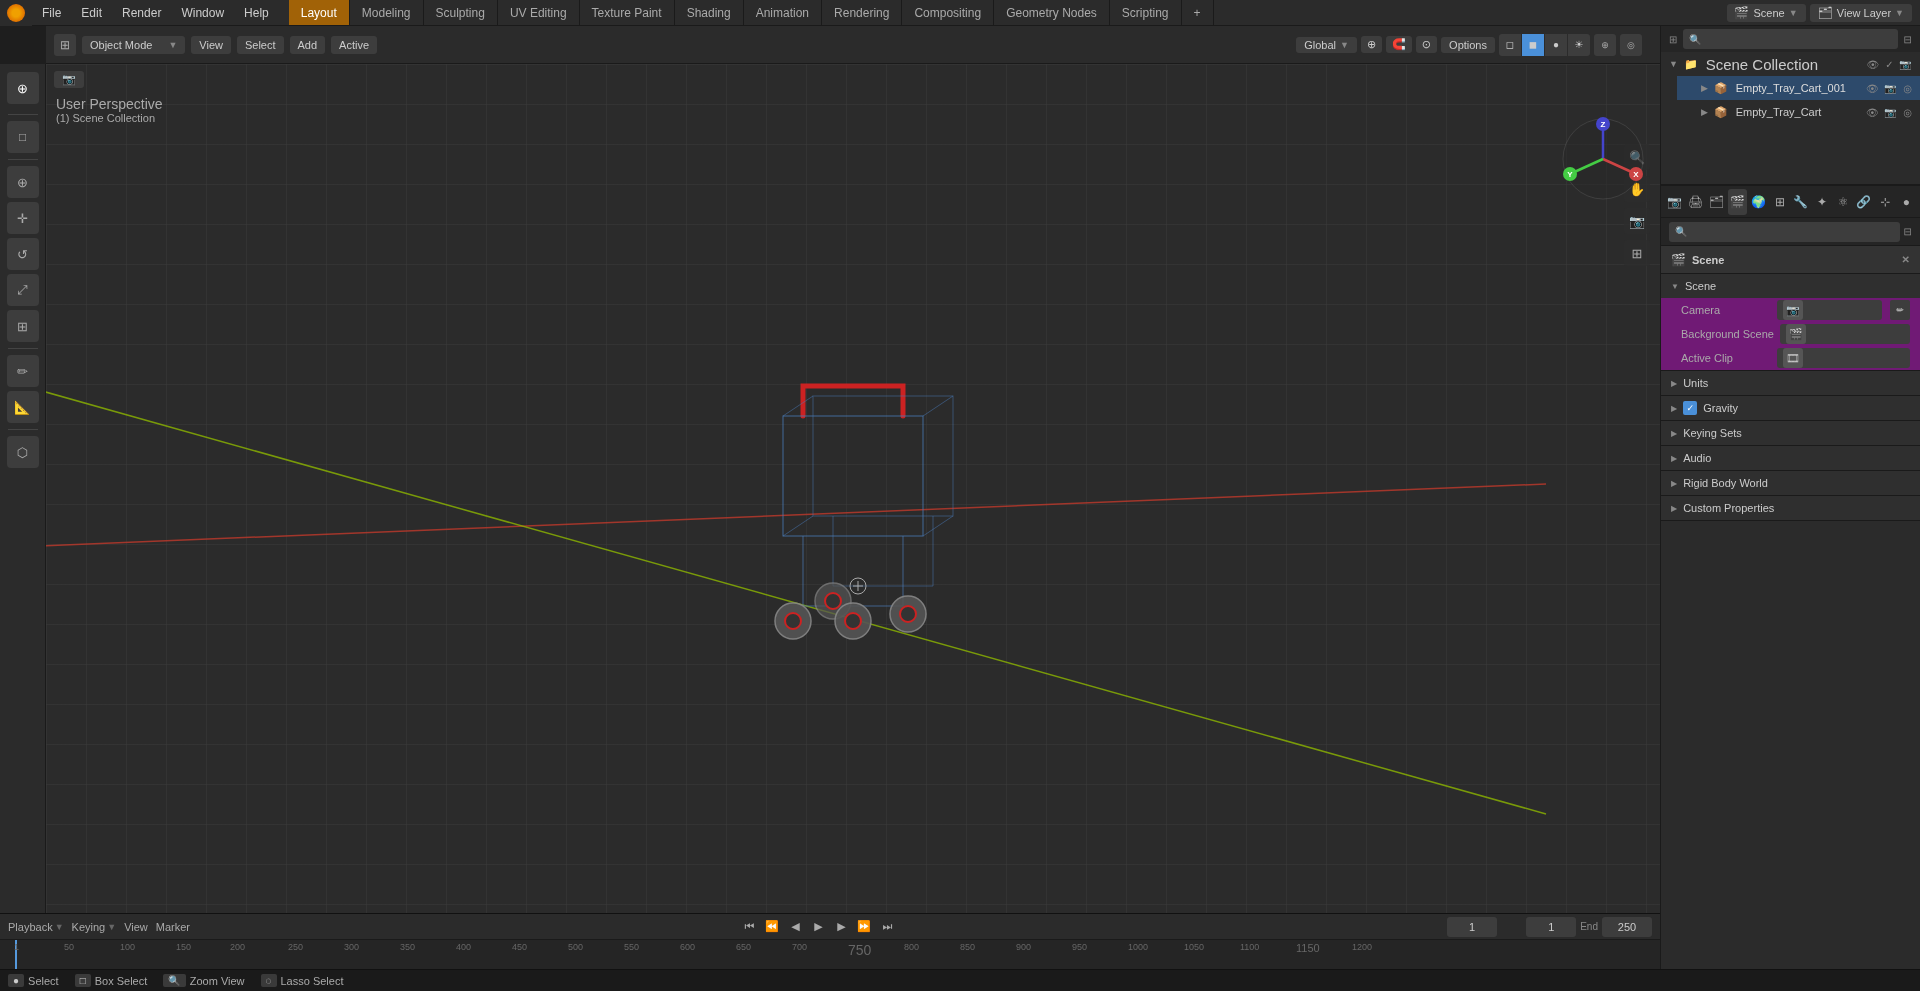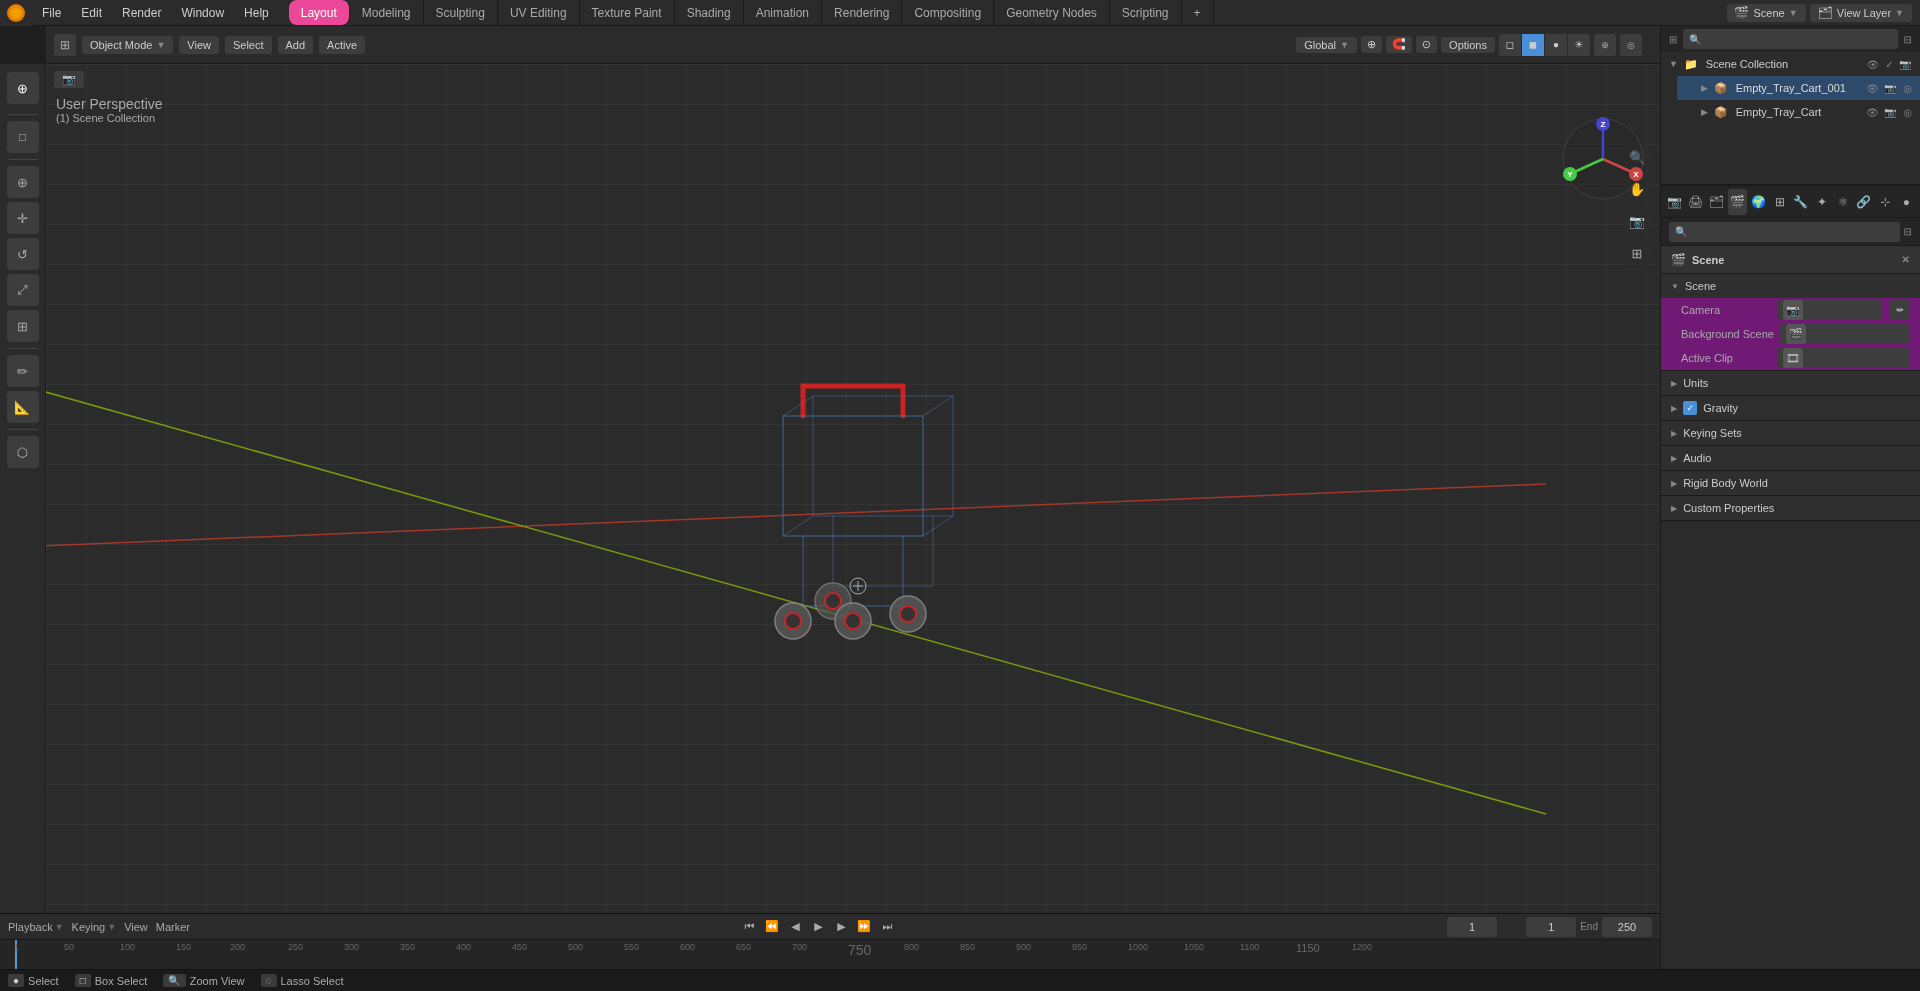--- a/index.html
+++ b/index.html
@@ -67,23 +67,22 @@
       padding: 0 12px;
       height: 100%;
       display: flex;
       align-items: center;
       cursor: pointer;
       font-size: 12px;
       color: #aaaaaa;
       border-right: 1px solid #1a1a1a;
     }
     .workspace-tab.active {
-      background: #ec4899;
+      background: #a16207;
       color: #ffffff;
-      border-radius: 8px;
     }
 
     .top-right-area {
       margin-left: auto;
       display: flex;
       align-items: center;
       height: 100%;
       gap: 4px;
       padding-right: 8px;
     }
@@ -476,21 +475,21 @@
     }
     .mode-btn {
       padding: 3px 8px;
       background: #3d3d3d;
       border-radius: 3px;
       cursor: pointer;
       font-size: 11px;
       color: #cccccc;
       display: flex;
       align-items: center;
-      gap: 4px;
+      gap: 16px;
     }
     .mode-dropdown {
       font-size: 9px;
       color: #888;
     }
 
     
     .cart-svg {
       position: absolute;
       top: 55%;
@@ -763,21 +762,21 @@
       <div style="font-size:10px;color:#888;cursor:pointer;">⊞</div>
       <div class="outliner-search">
         <span style="font-size:10px;color:#666;">🔍</span>
       </div>
       <div style="font-size:10px;color:#888;cursor:pointer;">⊟</div>
     </div>
 
     <div class="outliner-item">
       <span style="font-size:9px;color:#888;margin-right:2px;">▼</span>
       <span style="font-size:11px;color:#888;margin-right:4px;">📁</span>
-      <span style="font-size:11px;">Scene Collection</span>
+      <span style="font-size:15px;">Scene Collection</span>
       <div style="margin-left:auto;display:flex;gap:6px;">
         <span style="font-size:10px;color:#888;cursor:pointer;">👁</span>
         <span style="font-size:10px;color:#888;cursor:pointer;">✓</span>
         <span style="font-size:10px;color:#888;cursor:pointer;">📷</span>
       </div>
     </div>
 
     <div class="outliner-item outliner-indent" style="padding-left:24px;background:#2d4a6b;">
       <span style="font-size:9px;color:#888;margin-right:2px;">▶</span>
       <span style="font-size:11px;color:#aaa;margin-right:4px;">📦</span>

